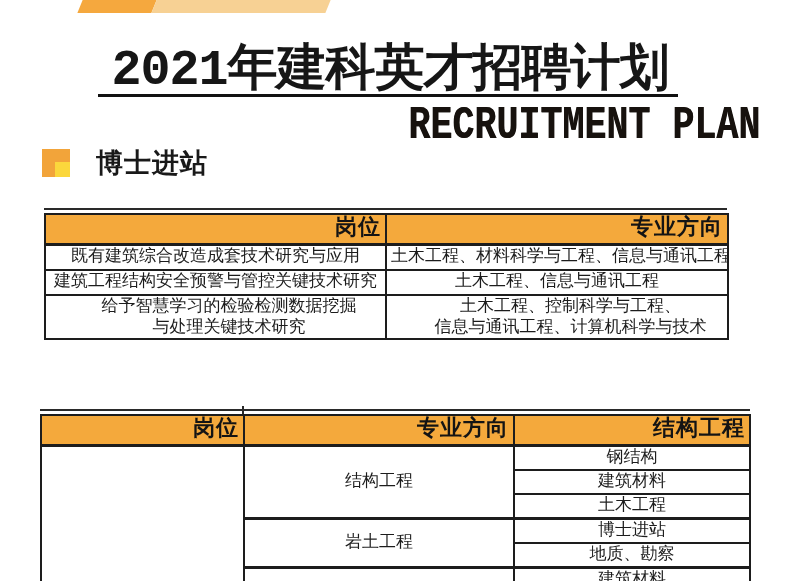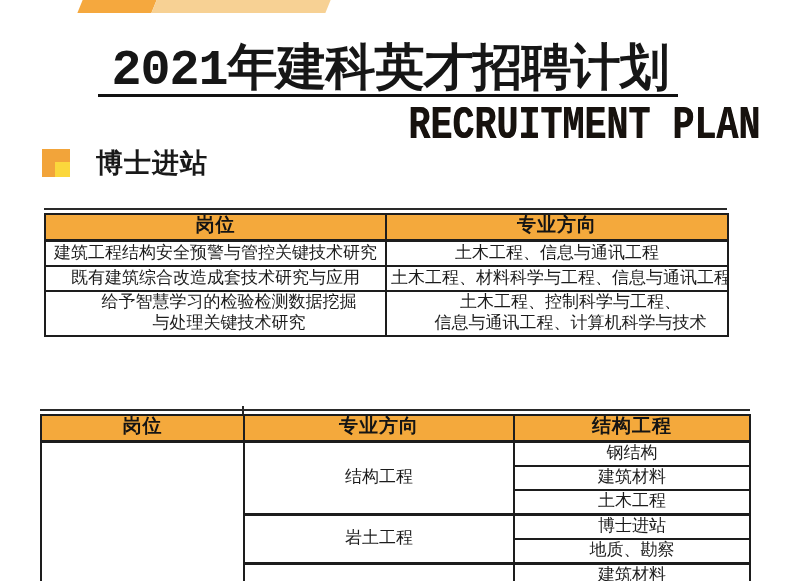--- a/index.html
+++ b/index.html
@@ -46,22 +46,22 @@
   table { border-collapse:collapse; table-layout:fixed; position:absolute; }
   .table-1 { top:213px; left:44px; width:683px; }
   .table-2 { top:414px; left:40px; width:709px; }
   th, td {
     border:2px solid #1d1d1d; padding:0 4px;
     text-align:center; vertical-align:middle;
     font-size:17px; line-height:1.25; overflow:hidden; white-space:nowrap;
   }
   th {
     background:var(--accent-orange);
-    font-size:19px; font-weight:bold; letter-spacing:1px;
-    height:24px; border-bottom-width:3px; color:#141414;
+    font-size:22px; font-weight:bold; letter-spacing:1px;
+    height:24px; border-bottom-width:3px; color:#141414;text-align:right;
   }
   .table-1 td { height:23px; }
   .table-1 tr.tall td { height:42px;padding-left:31px; }
   .table-2 td { height:22px; }
   .table-2 tr.group-top td { border-top-width:3px; }
 </style>
 </head>
 <body>
 
 <div class="page">
@@ -88,26 +88,26 @@
         <col style="width:342px">
       </colgroup>
     <thead>
       <tr>
         <th>岗位</th>
         <th>专业方向</th>
       </tr>
     </thead>
     <tbody>
       <tr>
+        <td>既有建筑综合改造成套技术研究与应用</td>
+        <td>土木工程、材料科学与工程、信息与通讯工程</td>
+      </tr>
+      <tr>
         <td>建筑工程结构安全预警与管控关键技术研究</td>
         <td>土木工程、信息与通讯工程</td>
-      </tr>
-      <tr>
-        <td>既有建筑综合改造成套技术研究与应用</td>
-        <td>土木工程、材料科学与工程、信息与通讯工程</td>
       </tr>
       <tr class="tall">
         <td>
           <div>给予智慧学习的检验检测数据挖掘</div>
           <div>与处理关键技术研究</div>
         </td>
         <td>
           <div>土木工程、控制科学与工程、</div>
           <div>信息与通讯工程、计算机科学与技术</div>
         </td>

